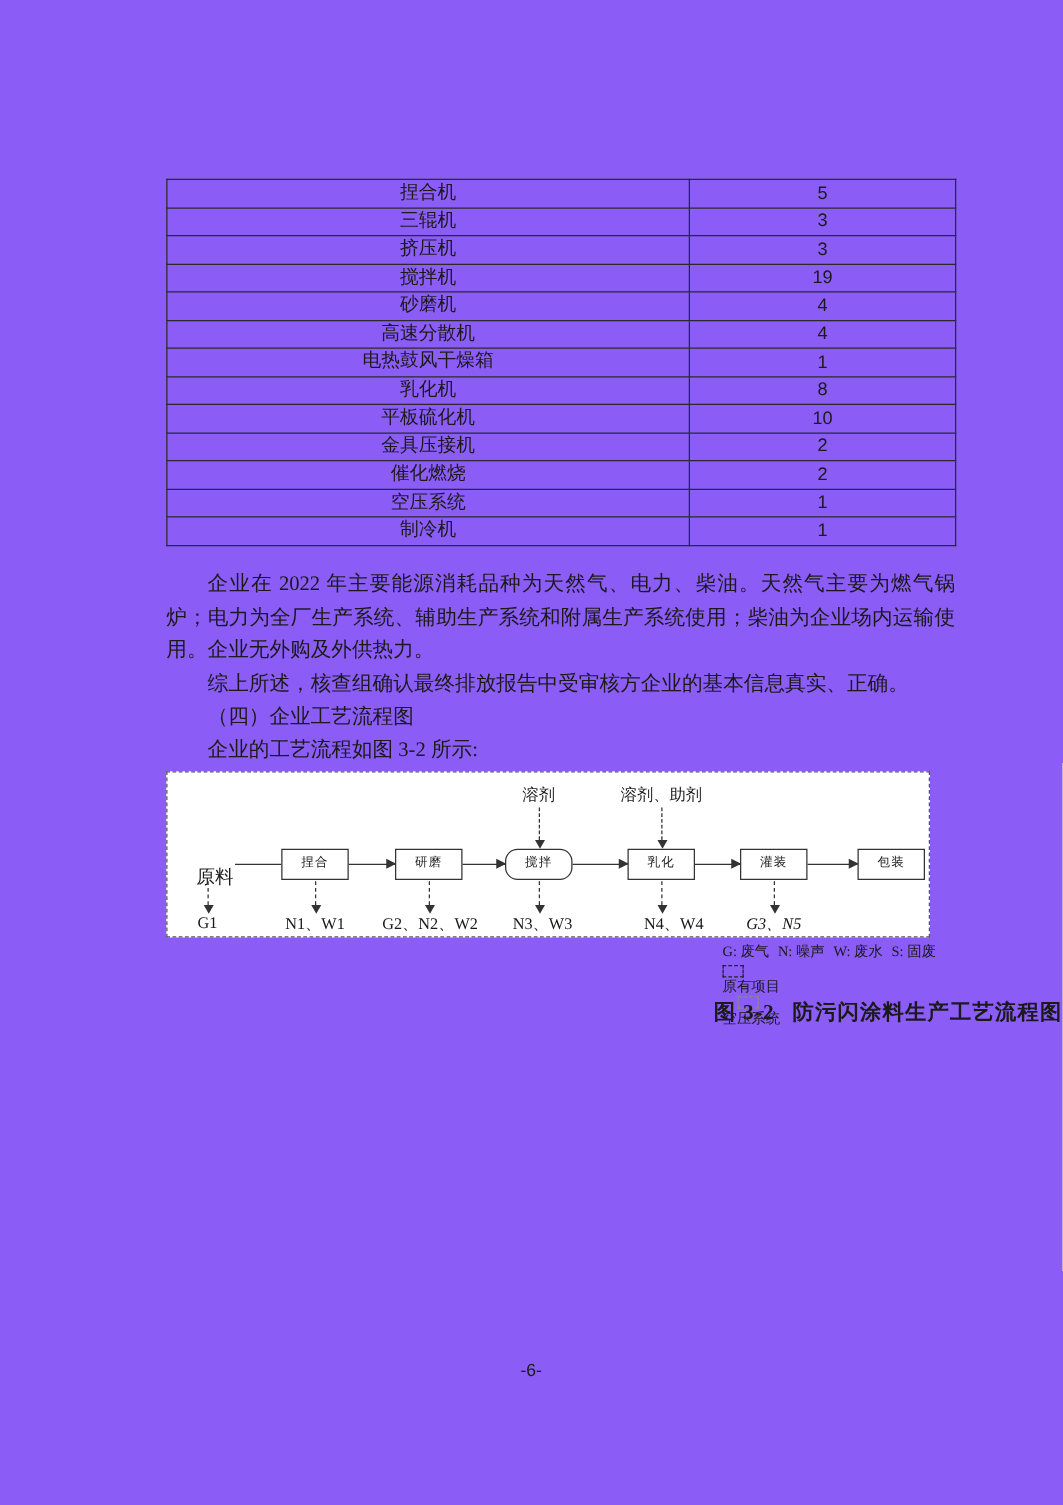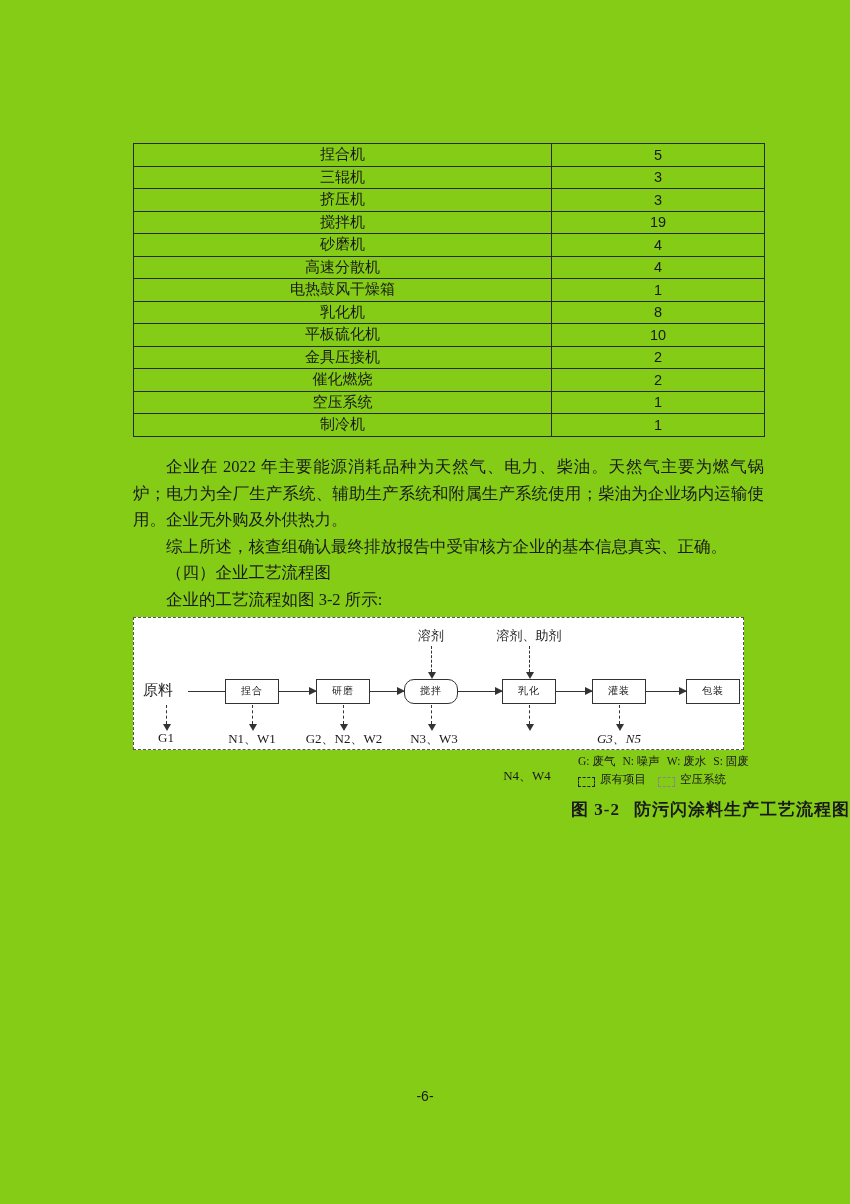--- a/index.html
+++ b/index.html
@@ -1,18 +1,18 @@
 <!DOCTYPE html>
 <html><head>
 <meta charset="utf-8">
 <style>
   html,body{margin:0;padding:0;background:#e8e8e8;}
   .page{
     position:relative;width:850px;height:1204px;margin:0 auto;
-    background:#84cc16;overflow:hidden;
+    background:#8b5cf6;overflow:hidden;
     font-family:"Liberation Serif","DejaVu Serif",serif;
     color:#1a1a1a;
   }
   
   .equip-table{
     position:absolute;left:133px;top:143px;width:629px;
     border-collapse:collapse;table-layout:fixed;
   }
   .equip-table td{
     border:1px solid #2a2a2a;height:21.5px;padding:0;
@@ -36,22 +36,22 @@
   .dlabel{
     position:absolute;transform:translateX(-50%);
     font-size:13px;white-space:nowrap;
   }
   .pbox{
     position:absolute;top:61px;width:54px;height:25px;box-sizing:border-box;
     border:1.5px solid #333;background:#fff;
     text-align:center;font-size:10px;line-height:22px;letter-spacing:1px;
   }
   .src{
-    position:absolute;left:9px;top:60px;width:44px;height:25px;
-    text-align:left;font-size:15px;line-height:24px;
+    position:absolute;left:9px;top:72px;width:44px;height:25px;
+    text-align:right;font-size:15px;line-height:24px;
   }
   .hline,.harrow{position:absolute;top:73px;height:0;border-top:1.5px solid #333;}
   .harrow::after{
     content:"";position:absolute;right:-1px;top:-5px;
     border-left:8px solid #333;border-top:4px solid transparent;border-bottom:4px solid transparent;
   }
   .vdash{position:absolute;width:0;border-left:1.2px dashed #333;}
   .vdash::after{
     content:"";position:absolute;left:-4.5px;bottom:-7px;
     border-top:7px solid #333;border-left:4px solid transparent;border-right:4px solid transparent;
@@ -60,21 +60,21 @@
     position:absolute;top:112px;transform:translateX(-50%);
     font-size:13px;white-space:nowrap;
   }
   
   .legend1{
     position:absolute;left:578px;top:754px;font-size:11.5px;white-space:nowrap;
   }
   .legend1 span{margin-right:7px;margin-top:16px;}
   .legend2{
     position:absolute;left:578px;top:772px;font-size:11.5px;
-    display:flex;align-items:flex-end;white-space:nowrap;
+    display:flex;align-items:flex-start;white-space:nowrap;flex-direction:column;
   }
   .lgbox{display:inline-block;width:17px;height:10px;box-sizing:border-box;margin-right:5px;}
   .lgbox.existing{border:1.3px dashed #222;}
   .lgbox.renov{border:1px dashed #888;margin-left:12px;}
   
   .caption{
     position:absolute;left:0;top:798px;width:100%;
     text-align:right;font-weight:bold;font-size:17px;letter-spacing:1px;
   }
   .caption .cap-label{margin-right:14px;}
@@ -178,21 +178,21 @@
     <div class="vdash" style="left:118px;top:87px;height:19px;"></div>
     <div class="vdash" style="left:209px;top:87px;height:19px;"></div>
     <div class="vdash" style="left:297px;top:87px;height:19px;"></div>
     <div class="vdash" style="left:395px;top:87px;height:19px;"></div>
     <div class="vdash" style="left:485px;top:87px;height:19px;"></div>
 
     <div class="outlbl" style="left:32px;">G1</div>
     <div class="outlbl" style="left:118px;">N1、W1</div>
     <div class="outlbl" style="left:210px;">G2、N2、W2</div>
     <div class="outlbl" style="left:300px;">N3、W3</div>
-    <div class="outlbl" style="left:393px;margin-top:37px;">N4、W4</div>
+    <div class="outlbl" style="left:405px;">N4、W4</div>
     <div class="outlbl" style="left:485px;font-style:italic;">G3、N5</div>
   </div>
 
   <div class="legend1">
     <span>G: 废气</span><span>N: 噪声</span><span>W: 废水</span><span>S: 固废</span>
   </div>
   <div class="legend2">
     <span class="lgbox existing"></span>
     <span>原有项目</span>
     <span class="lgbox renov"></span>

